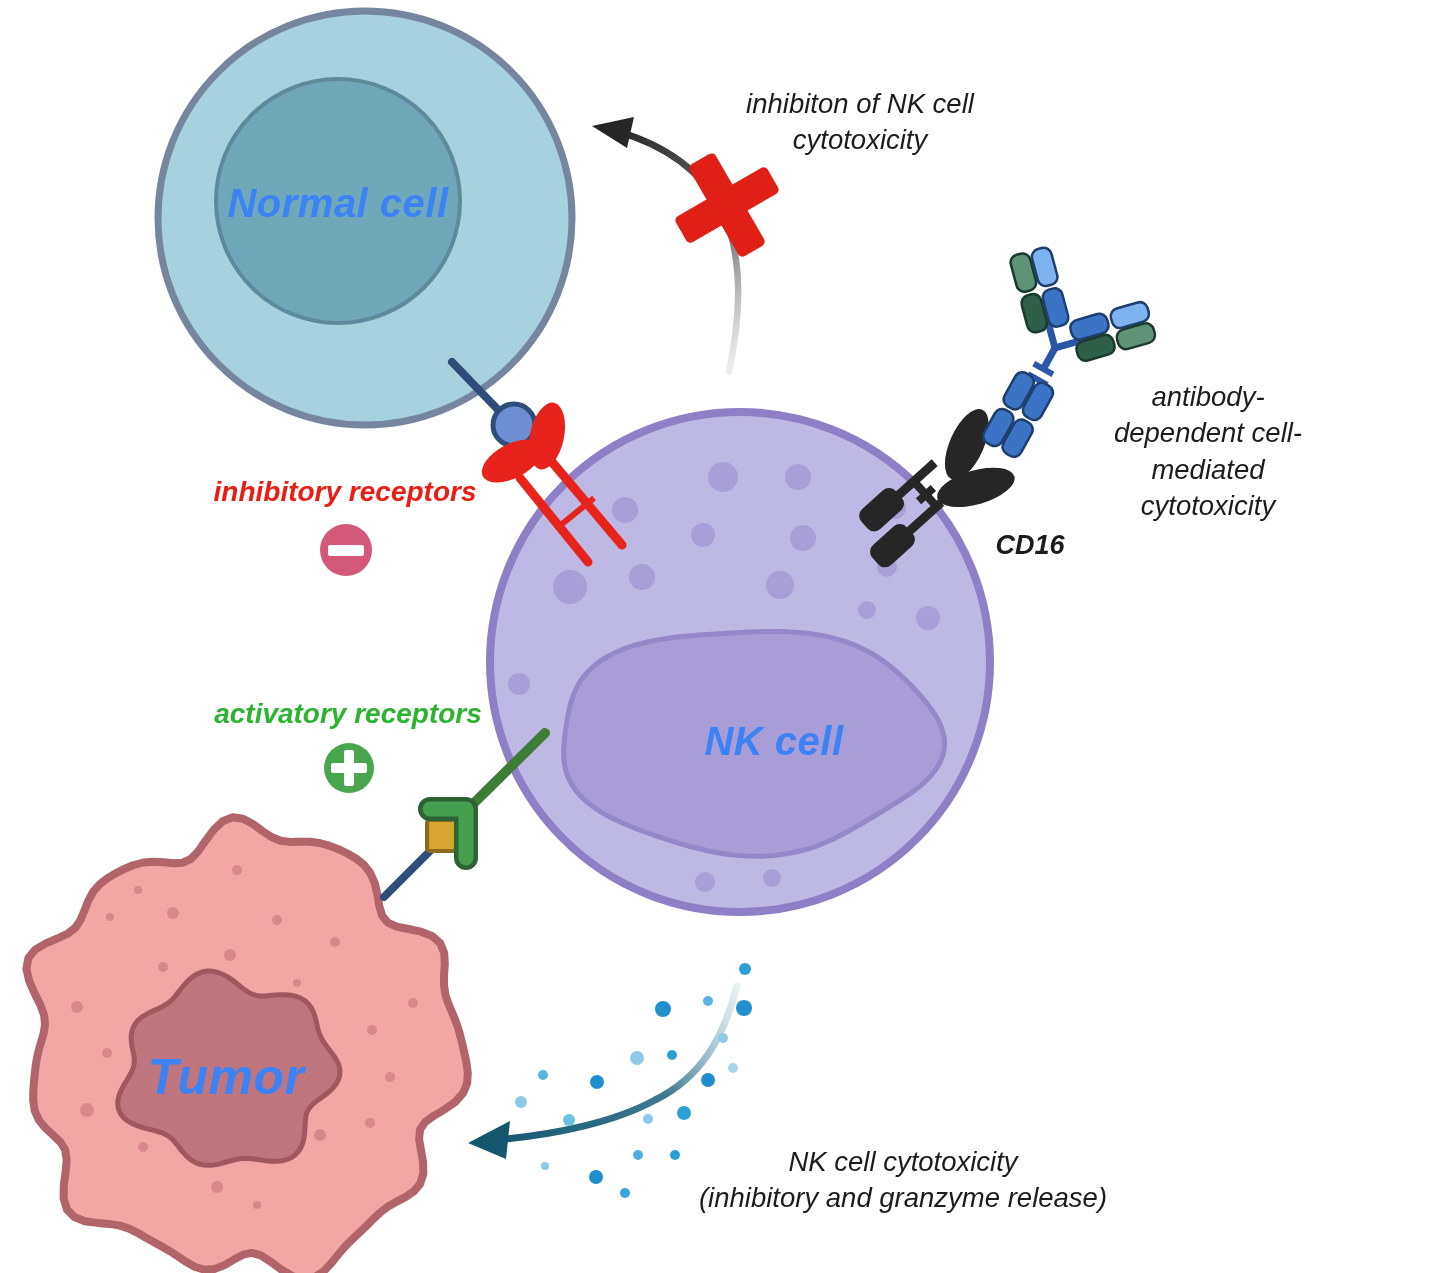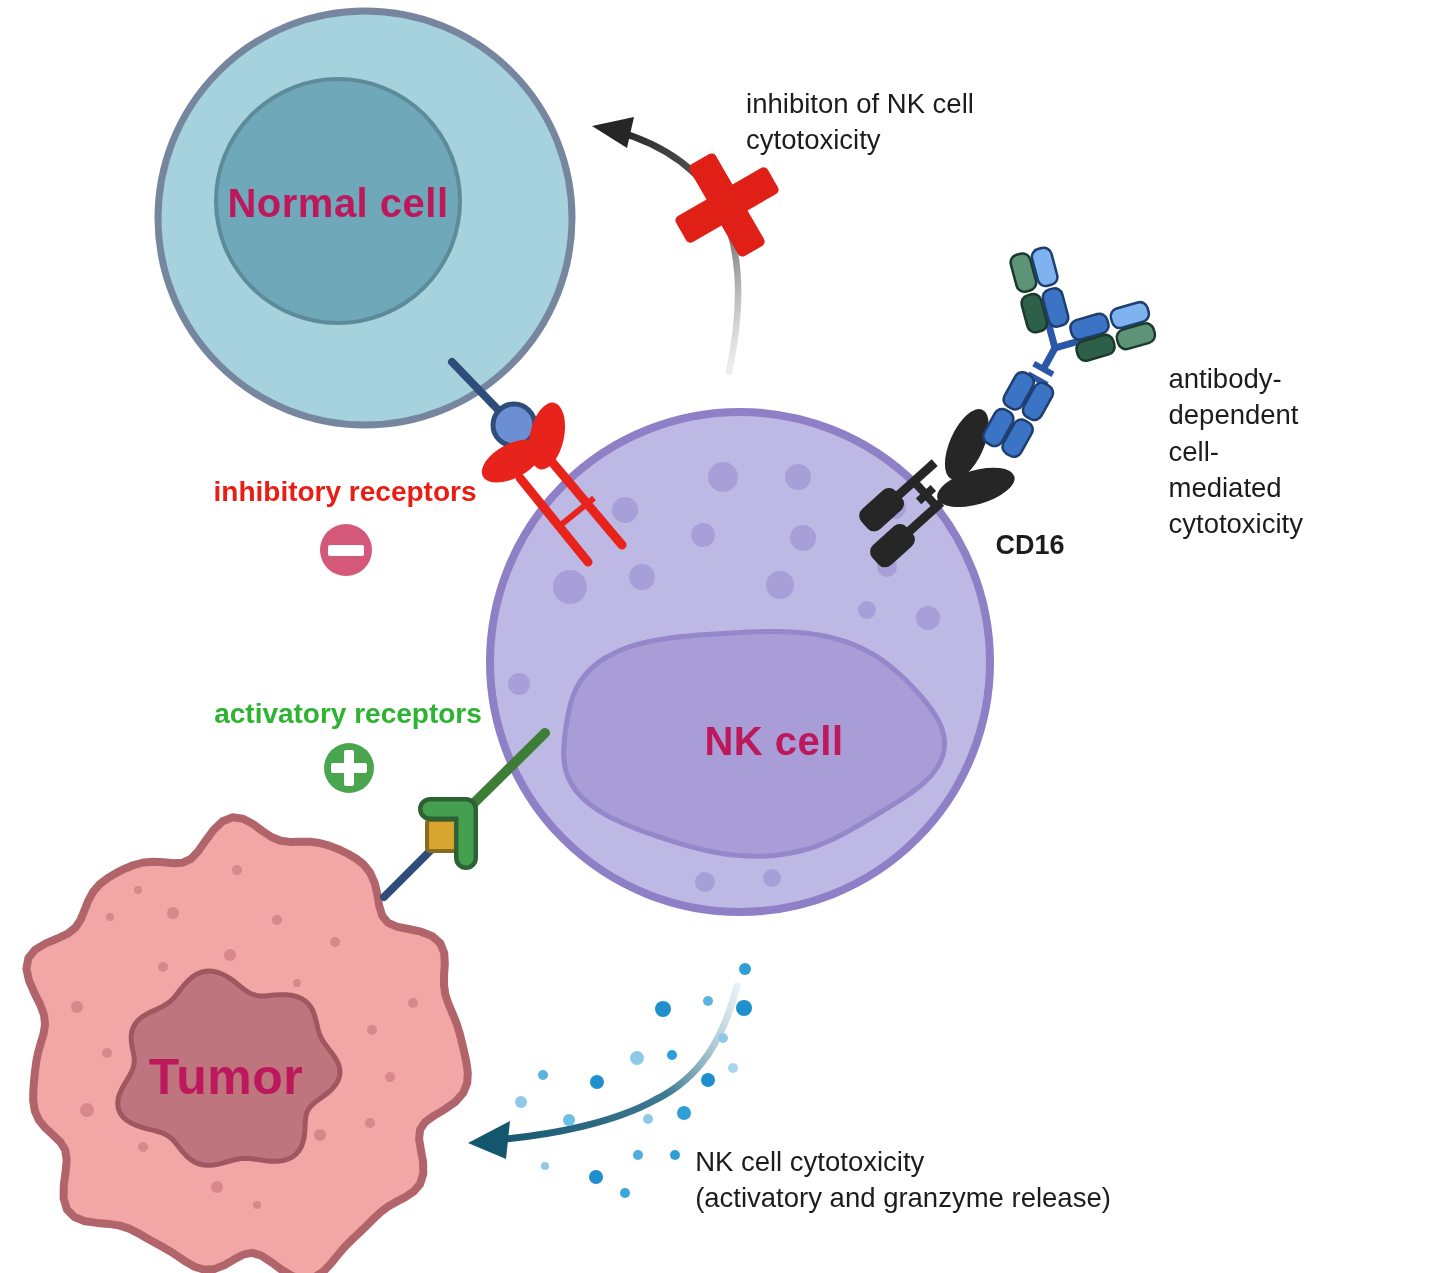--- a/index.html
+++ b/index.html
@@ -1,21 +1,21 @@
 <!DOCTYPE html>
 <html><head>
 <meta charset="utf-8">
 <style>
   html,body{margin:0;padding:0;background:#fff;}
   #canvas{position:relative;width:1431px;height:1273px;background:#ffffff;overflow:hidden;
           font-family:"Liberation Sans",sans-serif;}
   #canvas svg{position:absolute;left:0;top:0;}
-  .lbl{position:absolute;transform:translate(-50%,-50%);white-space:pre-line;
-       line-height:1.32;color:#1c1c1c;}
-  .cell-name{color:#be185d;font-weight:700;letter-spacing:0.5px;}
+  .lbl{position:absolute;transform:translate(-50%,-50%);white-space:pre-line;text-align:center;
+       line-height:1.32;color:#1c1c1c;font-style:italic;}
+  .cell-name{color:#3b82f6;font-weight:700;letter-spacing:0.5px;}
   .ann{font-size:27.5px;}
   .bold{font-weight:700;}
 </style>
 </head>
 <body>
 
 <div id="canvas">
 
 <svg width="1431" height="1273" viewBox="0 0 1431 1273">
   <defs>
@@ -197,21 +197,21 @@
         <circle cx="625" cy="1193" r="5" fill="#3aa4dc"></circle>
   </g>
 </svg>
 
 <div class="lbl cell-name" style="left:338px;top:203px;font-size:40px;">Normal cell</div>
 <div class="lbl cell-name" style="left:746px;top:741px;font-size:40px;margin-left:28px;">NK cell</div>
 <div class="lbl cell-name" style="left:226px;top:1077px;font-size:50px;">Tumor</div>
 
 <div class="lbl ann" style="left:860px;top:122px;">inhibiton of NK cell
 cytotoxicity</div>
-<div class="lbl ann" style="left:1256px;top:452px;">antibody-dependent cell-
+<div class="lbl ann" style="left:1208px;top:452px;">antibody-dependent cell-
 mediated cytotoxicity</div>
 <div class="lbl ann bold" style="left:1030px;top:546px;font-size:27px;">CD16</div>
 <div class="lbl bold" style="left:345px;top:492px;font-size:28px;color:#ea1d14;">inhibitory receptors</div>
 <div class="lbl bold" style="left:348px;top:714px;font-size:28px;color:#2cb431;">activatory receptors</div>
 <div class="lbl ann" style="left:903px;top:1180px;">NK cell cytotoxicity
-(activatory and granzyme release)</div>
+(inhibitory and granzyme release)</div>
 
 </div>
 
 </body></html>

